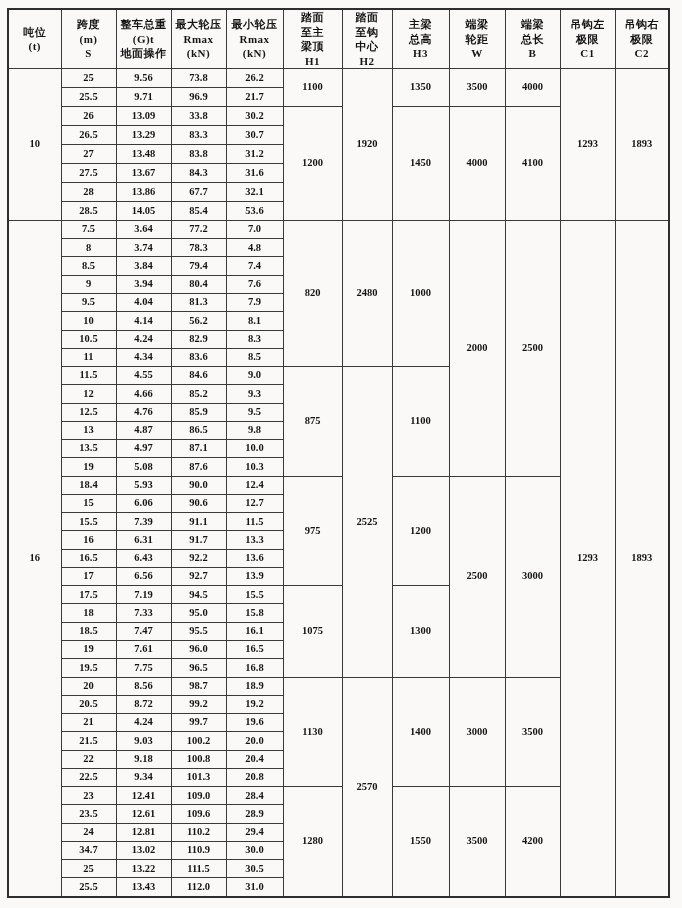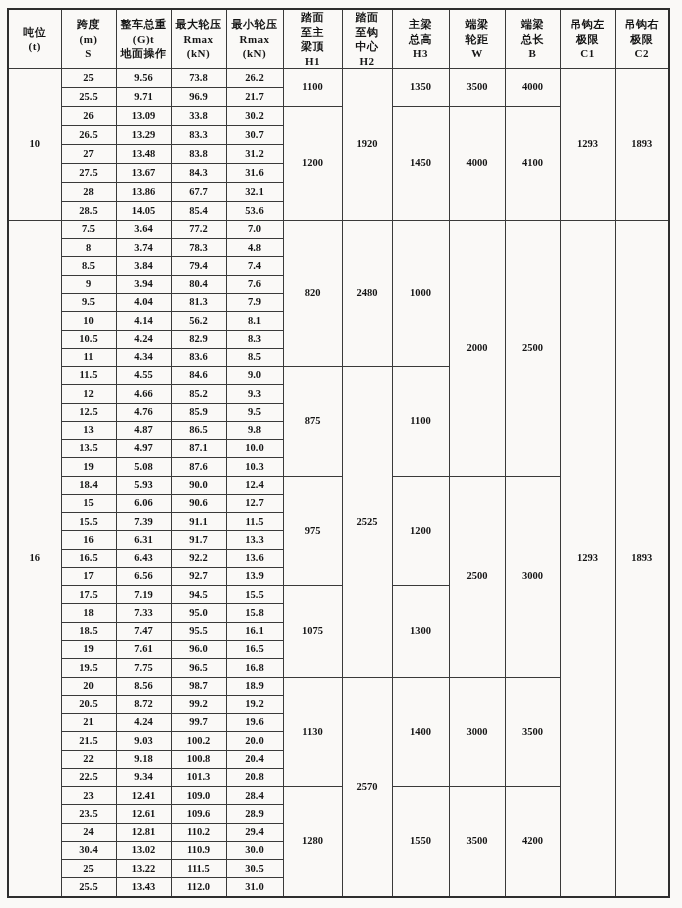--- a/index.html
+++ b/index.html
@@ -396,21 +396,21 @@
           <td>109.6</td>
           <td>28.9</td>
         </tr>
         <tr class="sec1">
           <td>24</td>
           <td>12.81</td>
           <td>110.2</td>
           <td>29.4</td>
         </tr>
         <tr class="sec1">
-          <td>30.4</td>
+          <td>34.7</td>
           <td>13.02</td>
           <td>110.9</td>
           <td>30.0</td>
         </tr>
         <tr class="sec1">
           <td>25</td>
           <td>13.22</td>
           <td>111.5</td>
           <td>30.5</td>
         </tr>

